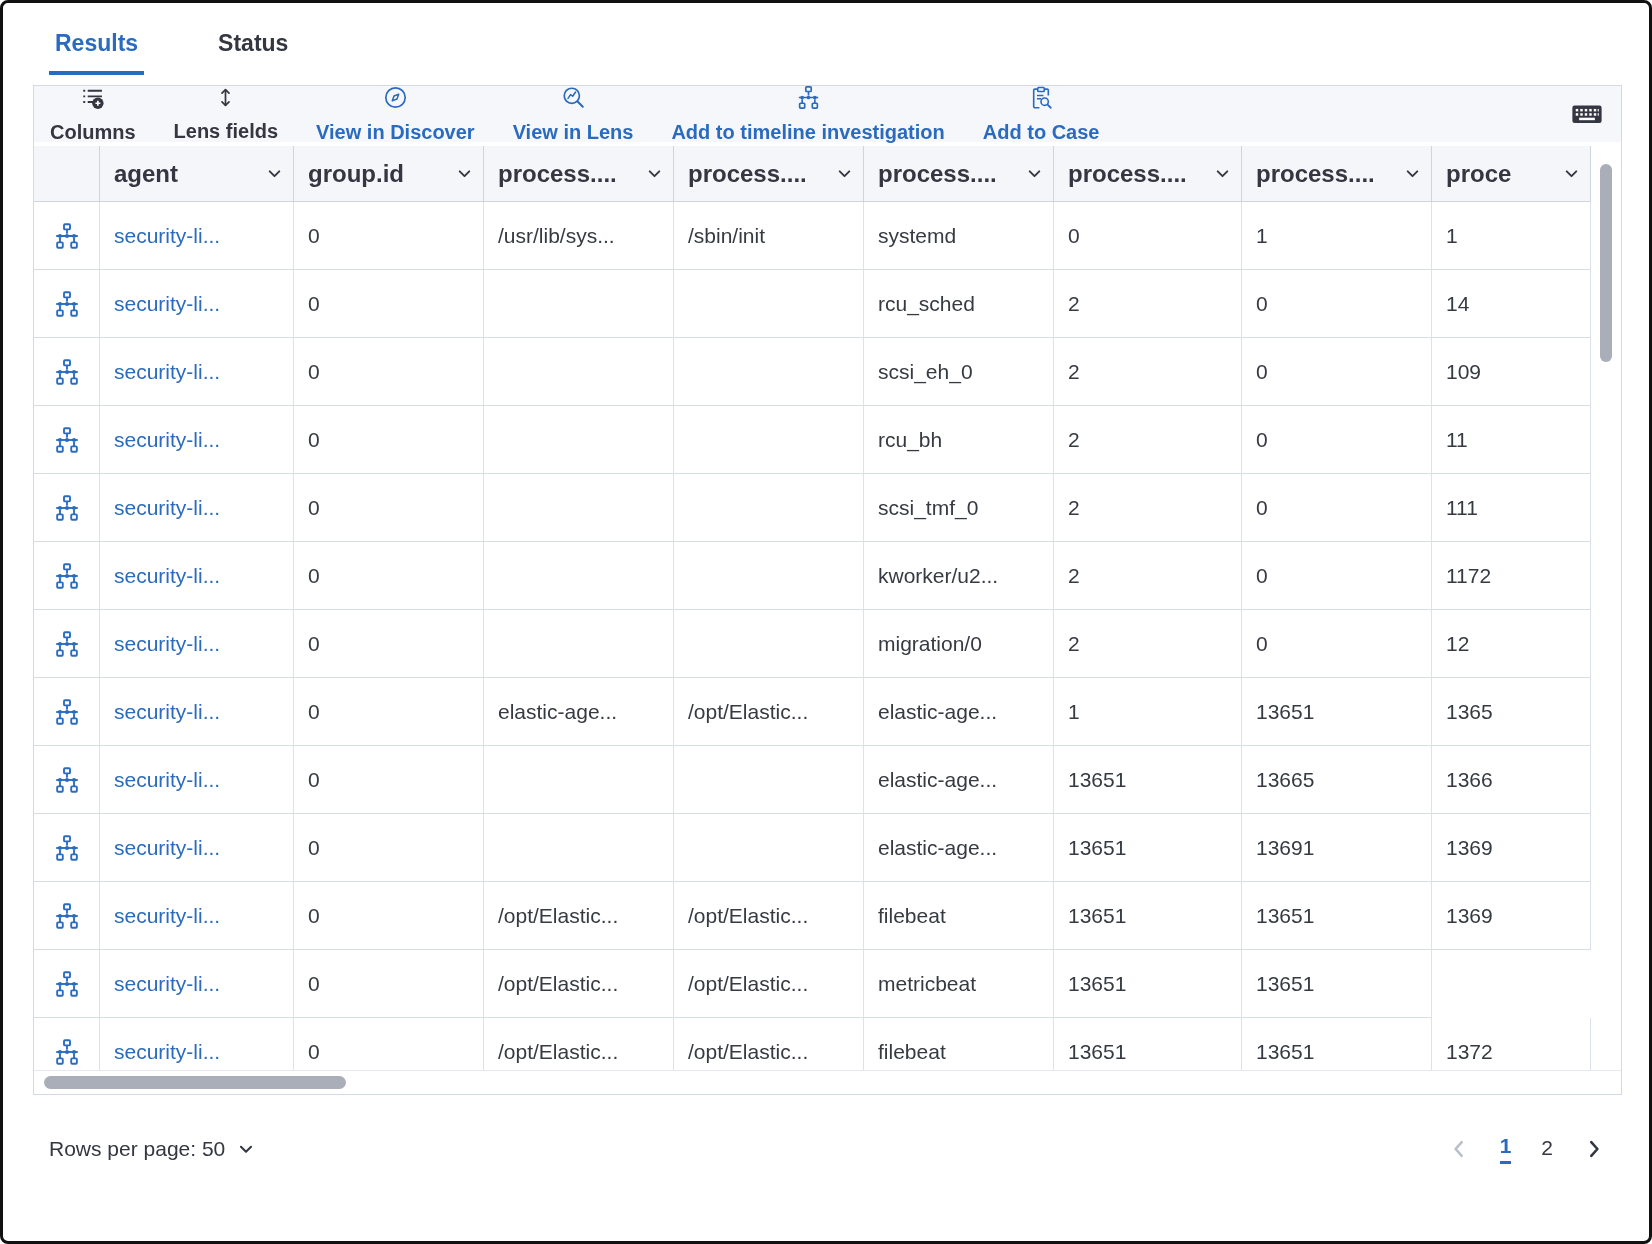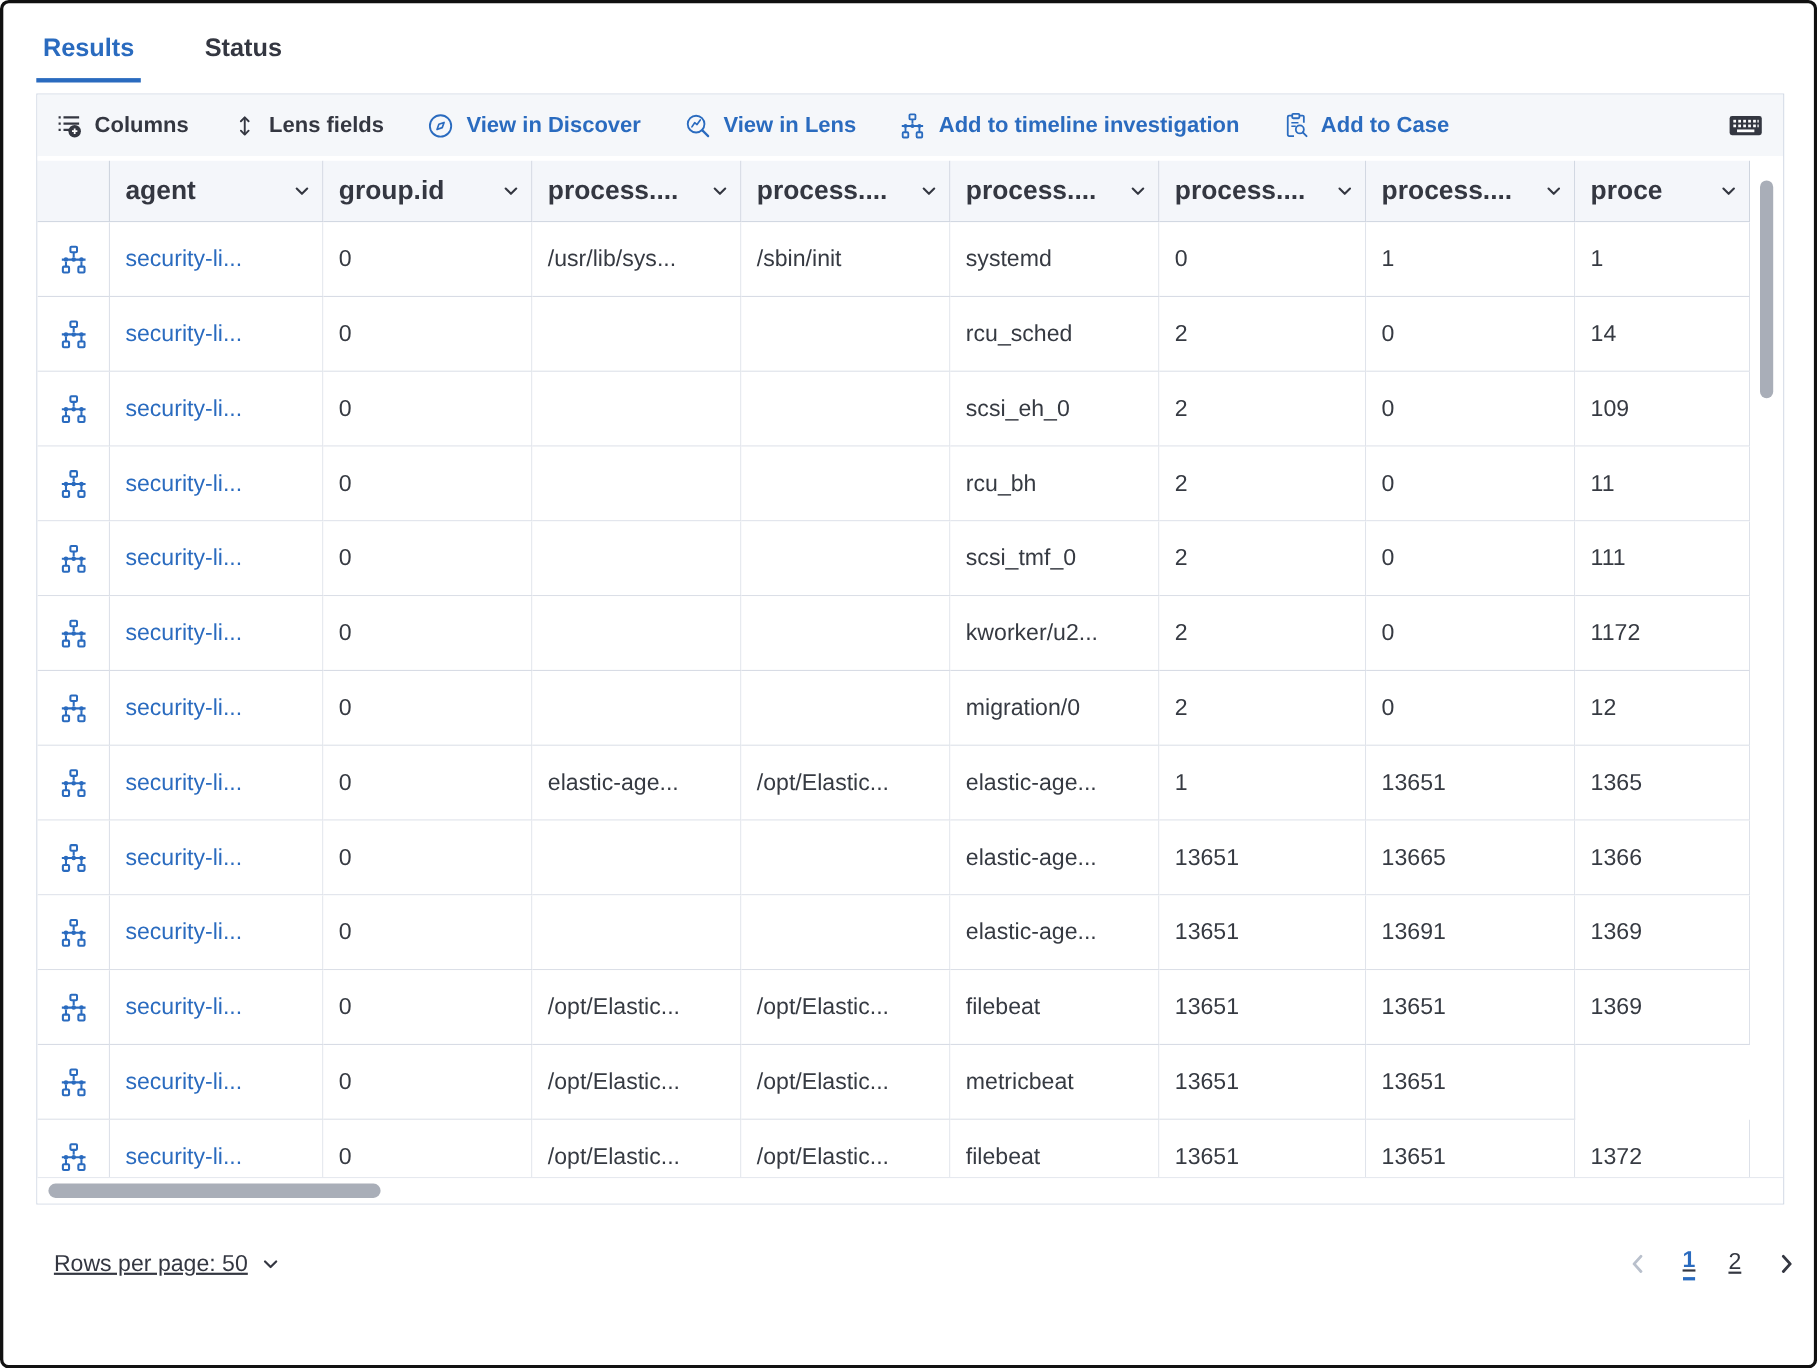--- a/index.html
+++ b/index.html
@@ -10,39 +10,39 @@
     width:1652px; height:1244px;
   }
   .frame {
     width:1652px; height:1244px;
     border:3px solid #111111;
     border-radius:8px;
     background:#ffffff;
     overflow:hidden;
   }
   
-  .tabs { display:flex; gap:52px; padding:24px 0 0 30px; }
+  .tabs { display:flex; gap:68px; padding:24px 0 0 46px; }
   .tab {
     font-size:23px; font-weight:700; line-height:32px;
     padding:0 6px 12px 6px; cursor:pointer;
     border-bottom:4px solid transparent; color:#343741;
   }
   .tab.active { color:var(--accent); border-bottom-color:var(--accent); }
   
   .panel {
     margin:10px 27px 0 30px;
     border:1px solid #d3dae6;
     background:#ffffff;
   }
   .toolbar {
     height:56px; background:#f5f7fa;
     display:flex; align-items:center;
     padding:0 16px; gap:38px;
   }
-  .tb-item { display:flex; align-items:center; gap:10px; font-size:20px; font-weight:600; cursor:pointer; white-space:nowrap; }
+  .tb-item { display:flex; align-items:center; gap:10px; font-size:20px; font-weight:600; cursor:pointer; white-space:nowrap;flex-direction:column; }
   .tb-item.dark { color:#343741; }
   .tb-item.blue { color:var(--accent); }
   .tb-kbd { margin-left:auto; display:flex; align-items:center; cursor:pointer; }
   .toolbar-gap { height:4px; background:#ffffff; }
   
   .grid-main { display:flex; }
   .cols { flex:1; overflow:hidden; }
   .grid-row, .grid-header {
     display:grid;
     grid-template-columns:66px 194px 190px 190px 190px 190px 188px 190px minmax(0,1fr);
@@ -79,21 +79,21 @@
   }
   .hscroll { height:24px; background:#ffffff; position:relative; border-top:1px solid #e6e9ef; }
   .hthumb {
     position:absolute; left:10px; top:5px;
     width:302px; height:13px; border-radius:7px;
     background:#a9aeb8; cursor:pointer;
   }
   
   .footer {
     display:flex; align-items:center; justify-content:space-between;
-    padding:0 14px 0 46px; margin-top:28px; height:52px;text-decoration:underline;
+    padding:0 44px 0 46px; margin-top:28px; height:52px;
   }
   .rpp { display:flex; align-items:center; gap:12px; font-size:21px; color:#343741; cursor:pointer; }
   .pager { display:flex; align-items:center; gap:30px; }
   .page-num { font-size:21px; color:#343741; font-weight:500; cursor:pointer; padding-bottom:3px; }
   .page-num.active {
     color:var(--accent); font-weight:700;
     border-bottom:3px solid var(--accent);
   }
   .pg-btn { display:flex; align-items:center; cursor:pointer; }
   svg { display:block; }

